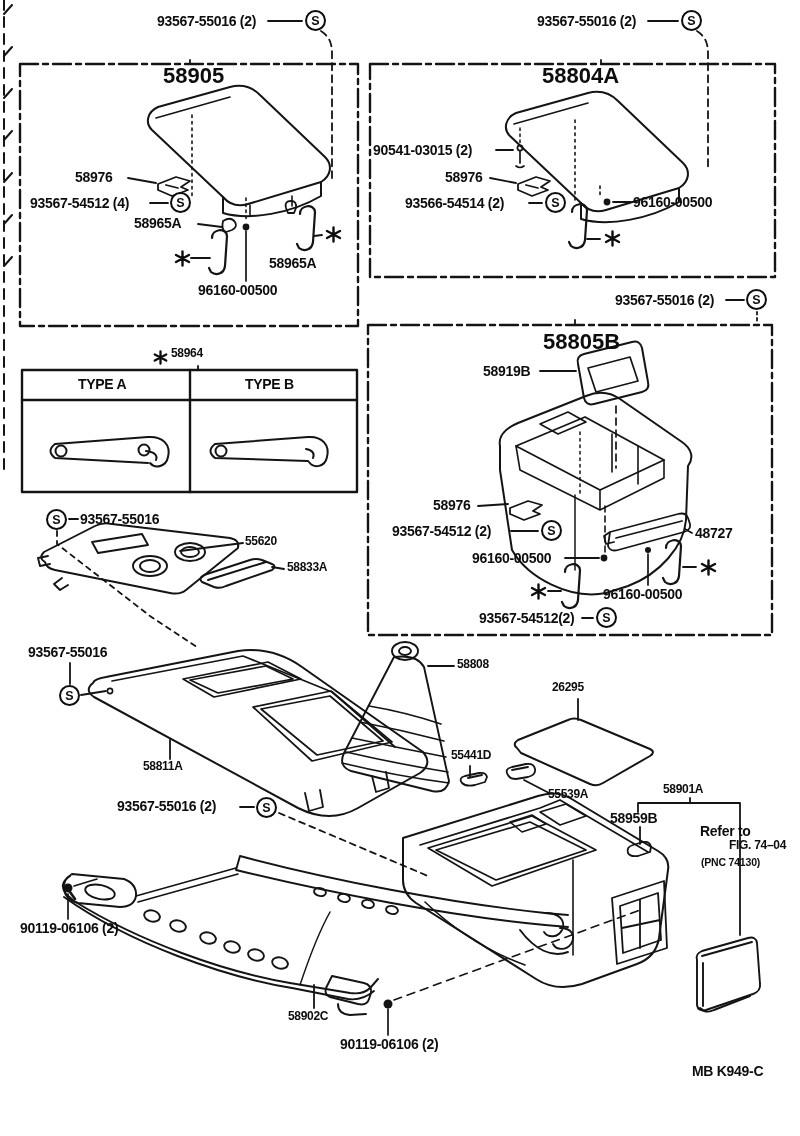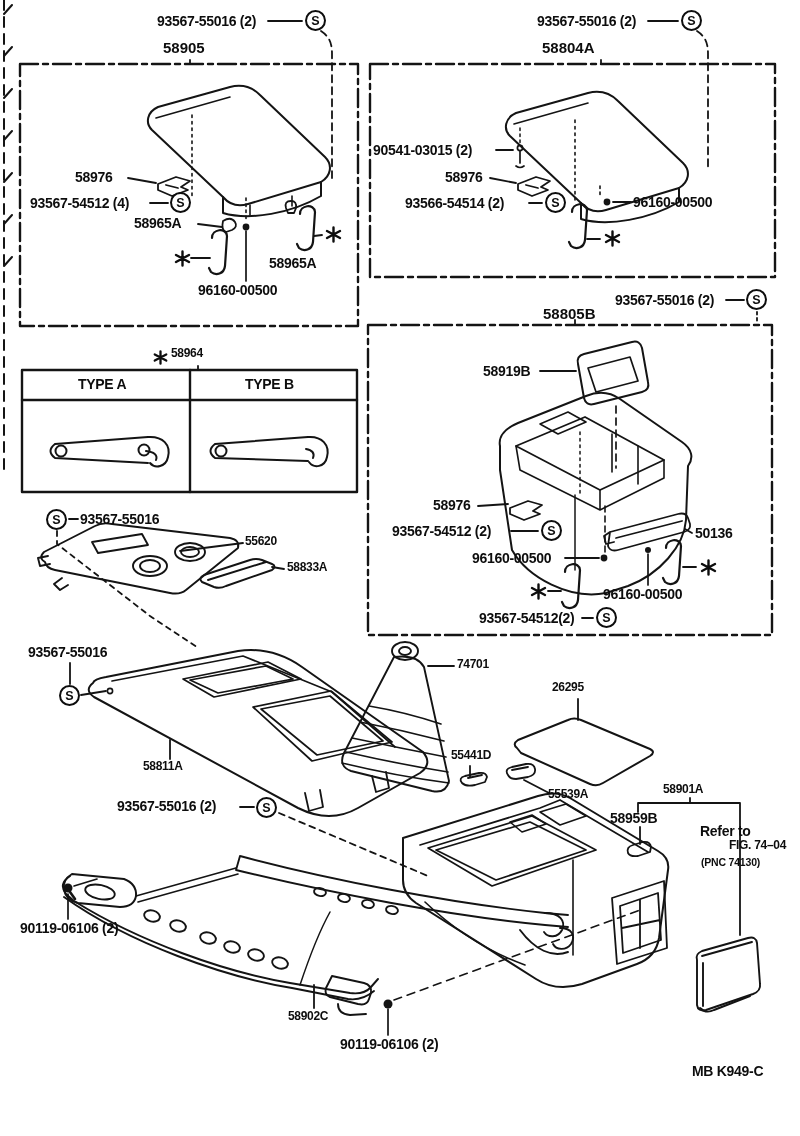--- a/index.html
+++ b/index.html
@@ -1,21 +1,21 @@
 <!DOCTYPE html>
 <html><head>
 <meta charset="utf-8">
 <style>
   html,body{margin:0;padding:0;background:#e8e8e8;}
   #page{position:relative;width:800px;height:1136px;background:#ffffff;overflow:hidden;
         font-family:"Liberation Sans",sans-serif;}
   svg.art{position:absolute;left:0;top:0;}
   .lbl{position:absolute;font-weight:bold;font-size:14px;line-height:1.05;color:#0d0d0d;
        white-space:nowrap;letter-spacing:-0.3px;}
-  .title{font-size:15px;letter-spacing:0px;}
+  .title{font-size:22px;letter-spacing:0px;margin-top:24px;}
   .big{font-size:12px;}
   .small{font-size:10.5px;letter-spacing:-0.2px;}
   .scircle{position:absolute;width:21px;height:21px;border:2.6px solid #0d0d0d;border-radius:50%;
        display:flex;align-items:center;justify-content:center;font-weight:bold;font-size:12.5px;
        color:#0d0d0d;box-sizing:border-box;background:#fff;}
   .star{position:absolute;width:17px;height:17px;}
 </style>
 </head>
 <body>
 
@@ -253,35 +253,35 @@
 <div class="lbl" style="left:445px;top:170px">58976</div>
 <div class="lbl" style="left:405px;top:196px">93566-54514 (2)</div>
 <div class="lbl" style="left:633px;top:195px">96160-00500</div>
 
 <div class="lbl" style="left:615px;top:293px">93567-55016 (2)</div>
 <div class="lbl title" style="left:543px;top:306px">58805B</div>
 <div class="lbl" style="left:483px;top:364px">58919B</div>
 <div class="lbl" style="left:433px;top:498px">58976</div>
 <div class="lbl" style="left:392px;top:524px">93567-54512 (2)</div>
 <div class="lbl" style="left:472px;top:551px">96160-00500</div>
-<div class="lbl" style="left:695px;top:526px">50136</div>
+<div class="lbl" style="left:695px;top:526px">48727</div>
 <div class="lbl" style="left:603px;top:587px">96160-00500</div>
 <div class="lbl" style="left:479px;top:611px">93567-54512(2)</div>
 
 <div class="lbl big" style="left:171px;top:347px">58964</div>
 <div class="lbl" style="left:78px;top:377px">TYPE A</div>
 <div class="lbl" style="left:245px;top:377px">TYPE B</div>
 
 <div class="lbl" style="left:80px;top:512px">93567-55016</div>
 <div class="lbl big" style="left:245px;top:535px">55620</div>
 <div class="lbl big" style="left:287px;top:561px">58833A</div>
 
 <div class="lbl" style="left:28px;top:645px">93567-55016</div>
 <div class="lbl big" style="left:143px;top:760px">58811A</div>
-<div class="lbl big" style="left:457px;top:658px">74701</div>
+<div class="lbl big" style="left:457px;top:658px">58808</div>
 <div class="lbl big" style="left:552px;top:681px">26295</div>
 <div class="lbl big" style="left:451px;top:749px">55441D</div>
 <div class="lbl big" style="left:548px;top:788px">55539A</div>
 <div class="lbl big" style="left:663px;top:783px">58901A</div>
 <div class="lbl" style="left:610px;top:811px">58959B</div>
 <div class="lbl" style="left:700px;top:824px">Refer to</div>
 <div class="lbl big" style="left:729px;top:839px">FIG. 74–04</div>
 <div class="lbl small" style="left:701px;top:857px">(PNC 74130)</div>
 
 <div class="lbl" style="left:117px;top:799px">93567-55016 (2)</div>

